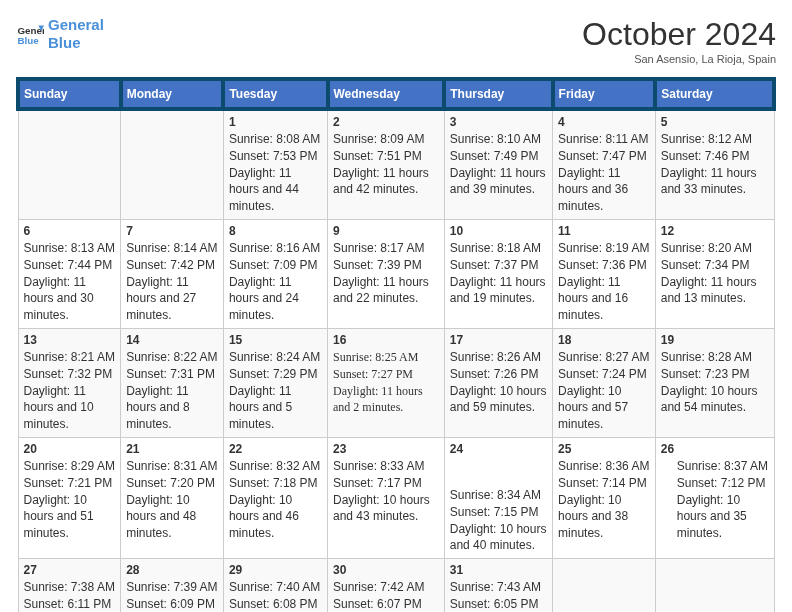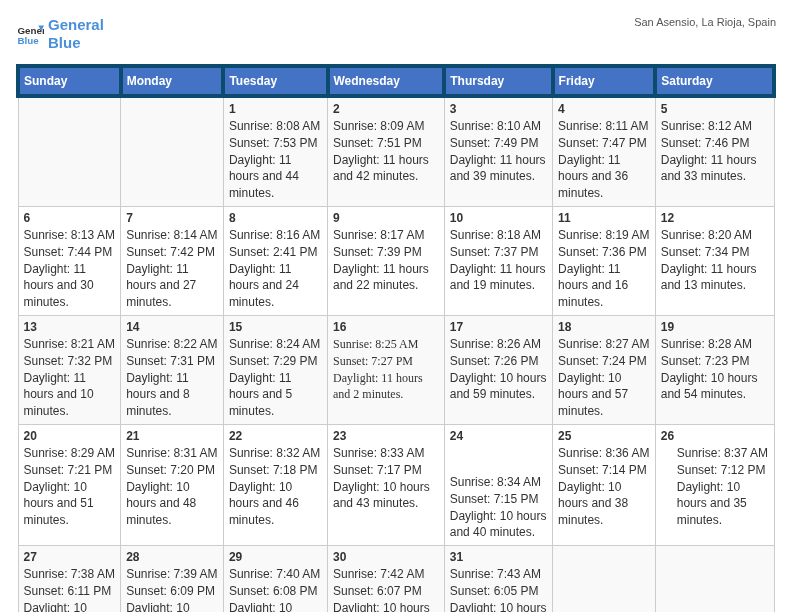--- a/index.html
+++ b/index.html
@@ -97,20 +97,21 @@
       <polygon points="32,8 40,8 36,16" fill="#4a90d9"></polygon>
     </svg>
     <div>
       <div class="logo-text">
         <span>General</span><br>
         <span style="color:#4a90d9;">Blue</span>
       </div>
     </div>
   </div>
   <div class="title-block">
+    <div class="main-title">October 2024</div>
     <div class="subtitle">San Asensio, La Rioja, Spain</div>
   </div>
 </div>
 
 <table>
   <thead>
     <tr>
     <th>Sunday</th>
         <th>Monday</th>
         <th>Tuesday</th>
@@ -164,21 +165,21 @@
         </td>
         <td>
           <span class="day-num">7</span>
           <div class="day-info" style="white-space: pre-line;">Sunrise: 8:14 AM
 Sunset: 7:42 PM
 Daylight: 11 hours and 27 minutes.</div>
         </td>
         <td>
           <span class="day-num">8</span>
           <div class="day-info" style="white-space: pre-line;">Sunrise: 8:16 AM
-Sunset: 2:41 PM
+Sunset: 7:09 PM
 Daylight: 11 hours and 24 minutes.</div>
         </td>
         <td>
           <span class="day-num">9</span>
           <div class="day-info" style="white-space: pre-line;">Sunrise: 8:17 AM
 Sunset: 7:39 PM
 Daylight: 11 hours and 22 minutes.</div>
         </td>
         <td>
           <span class="day-num">10</span>

